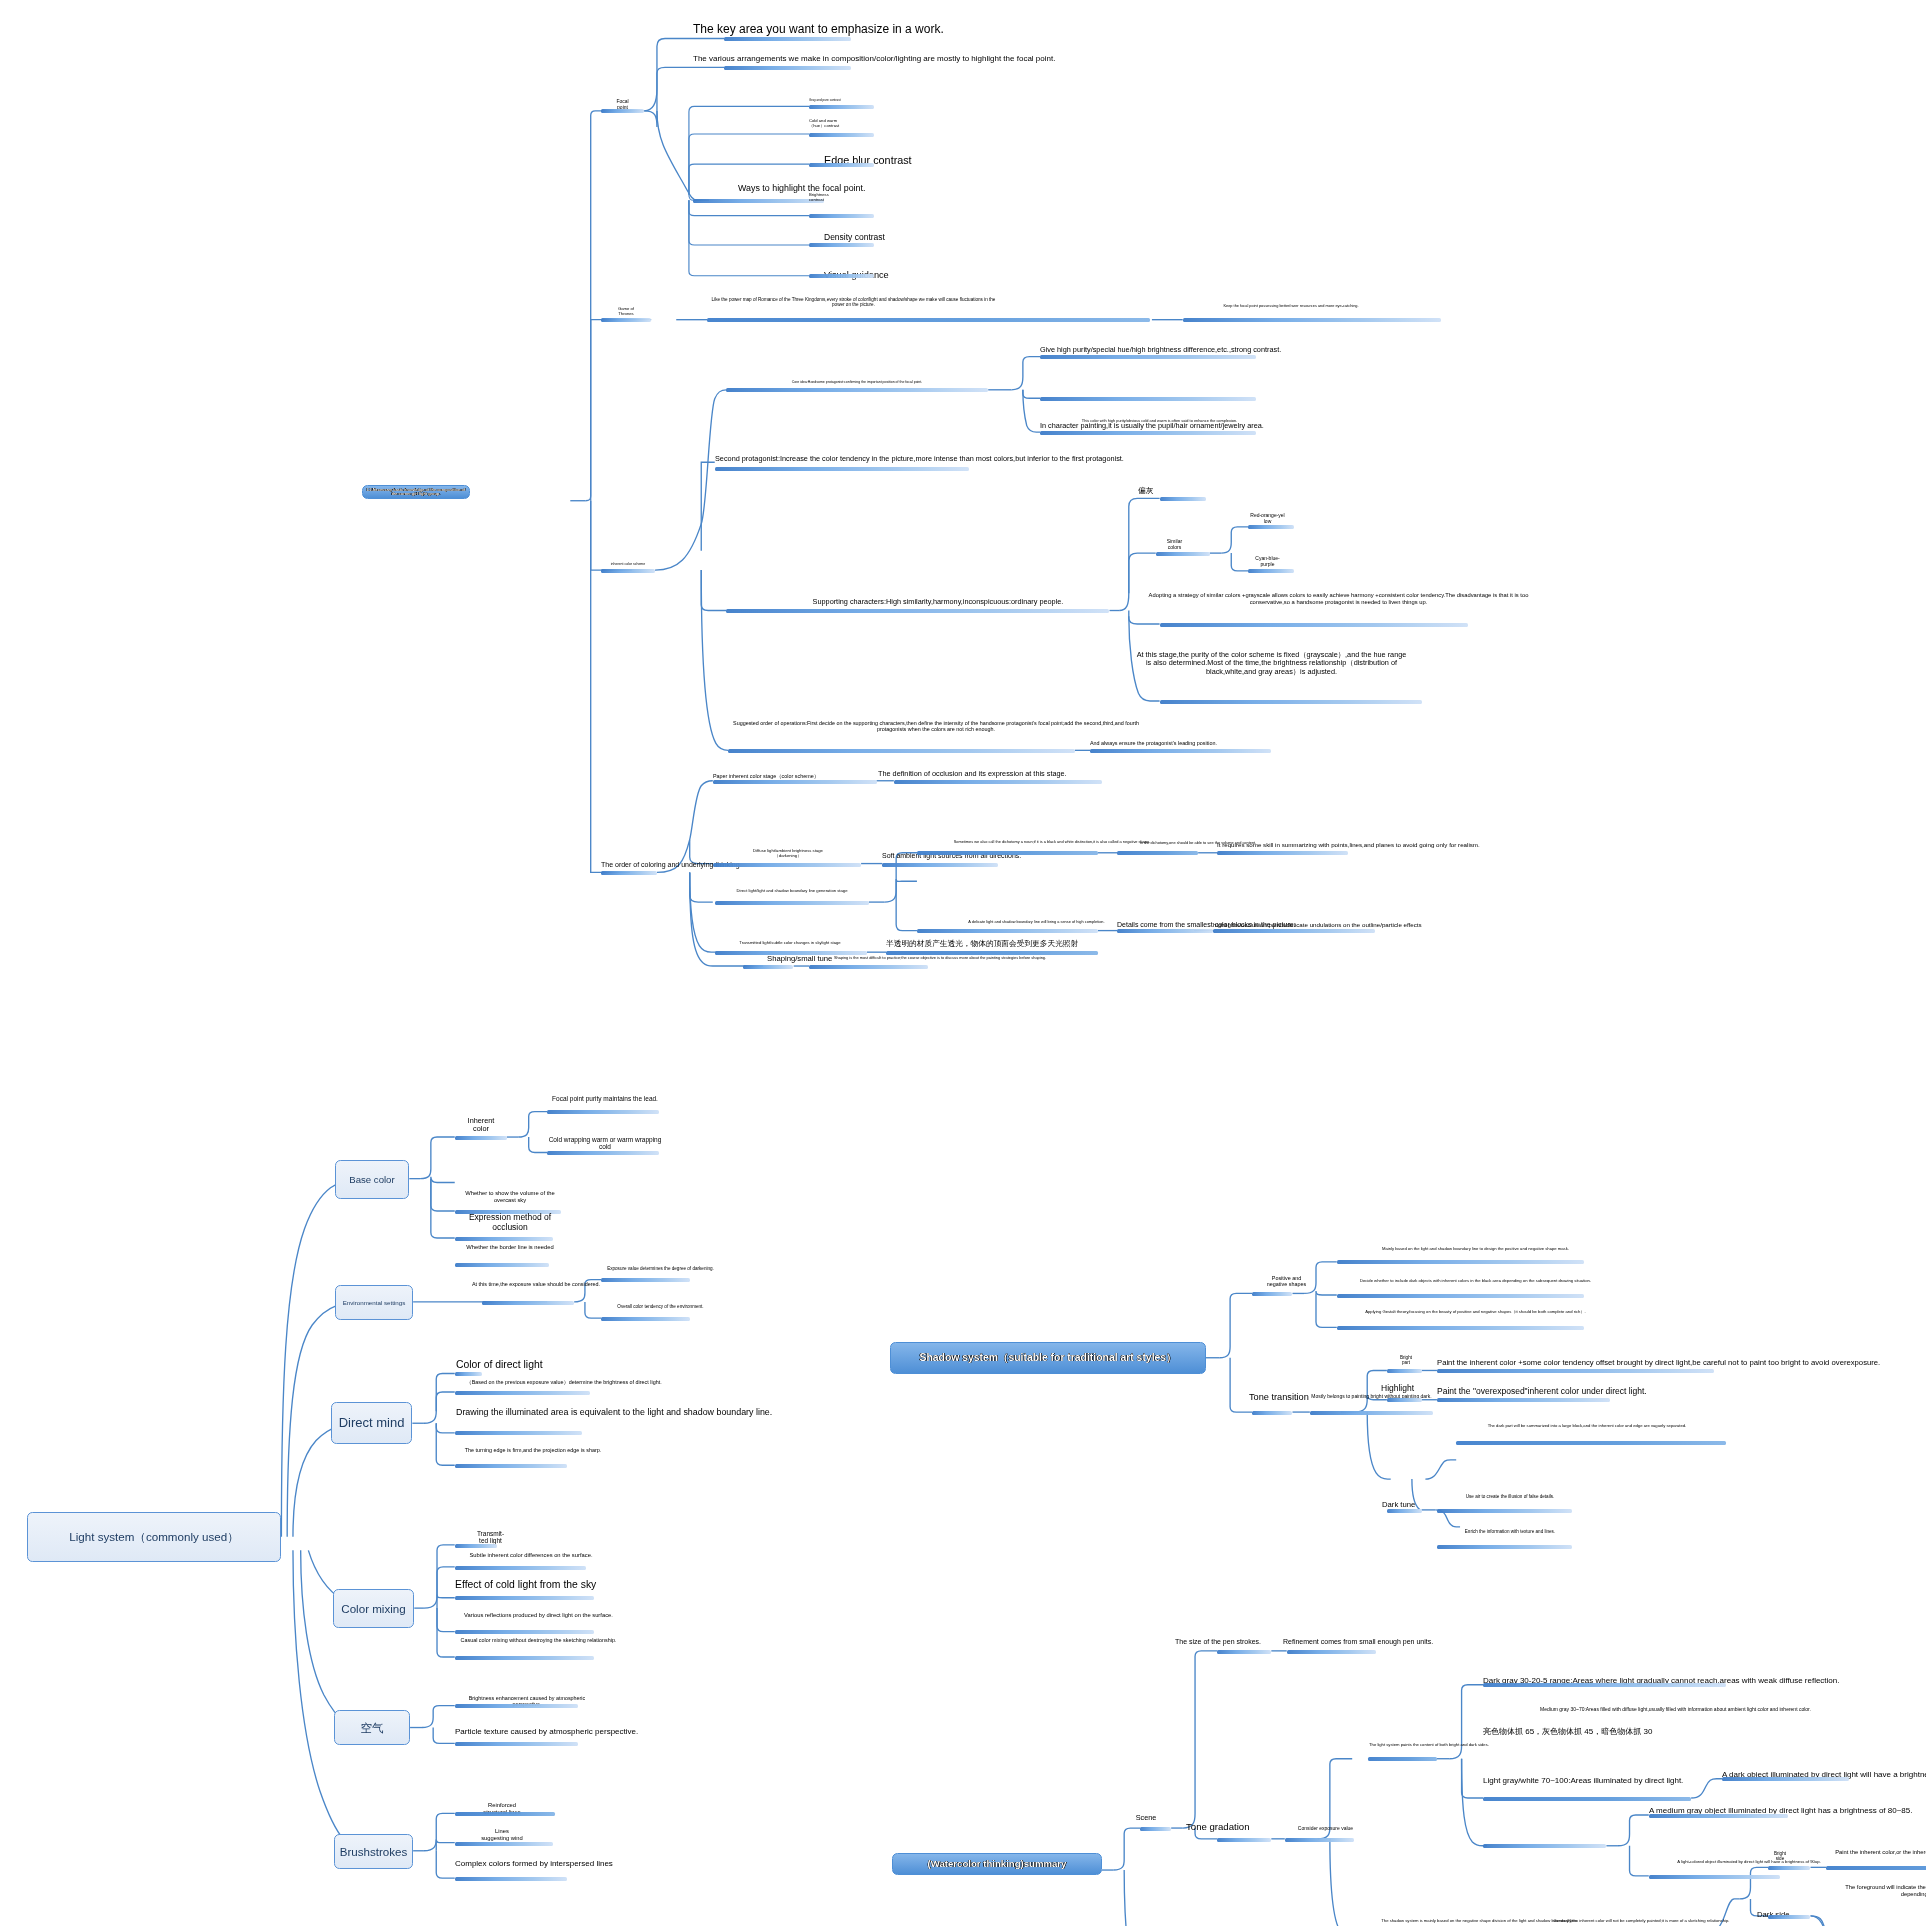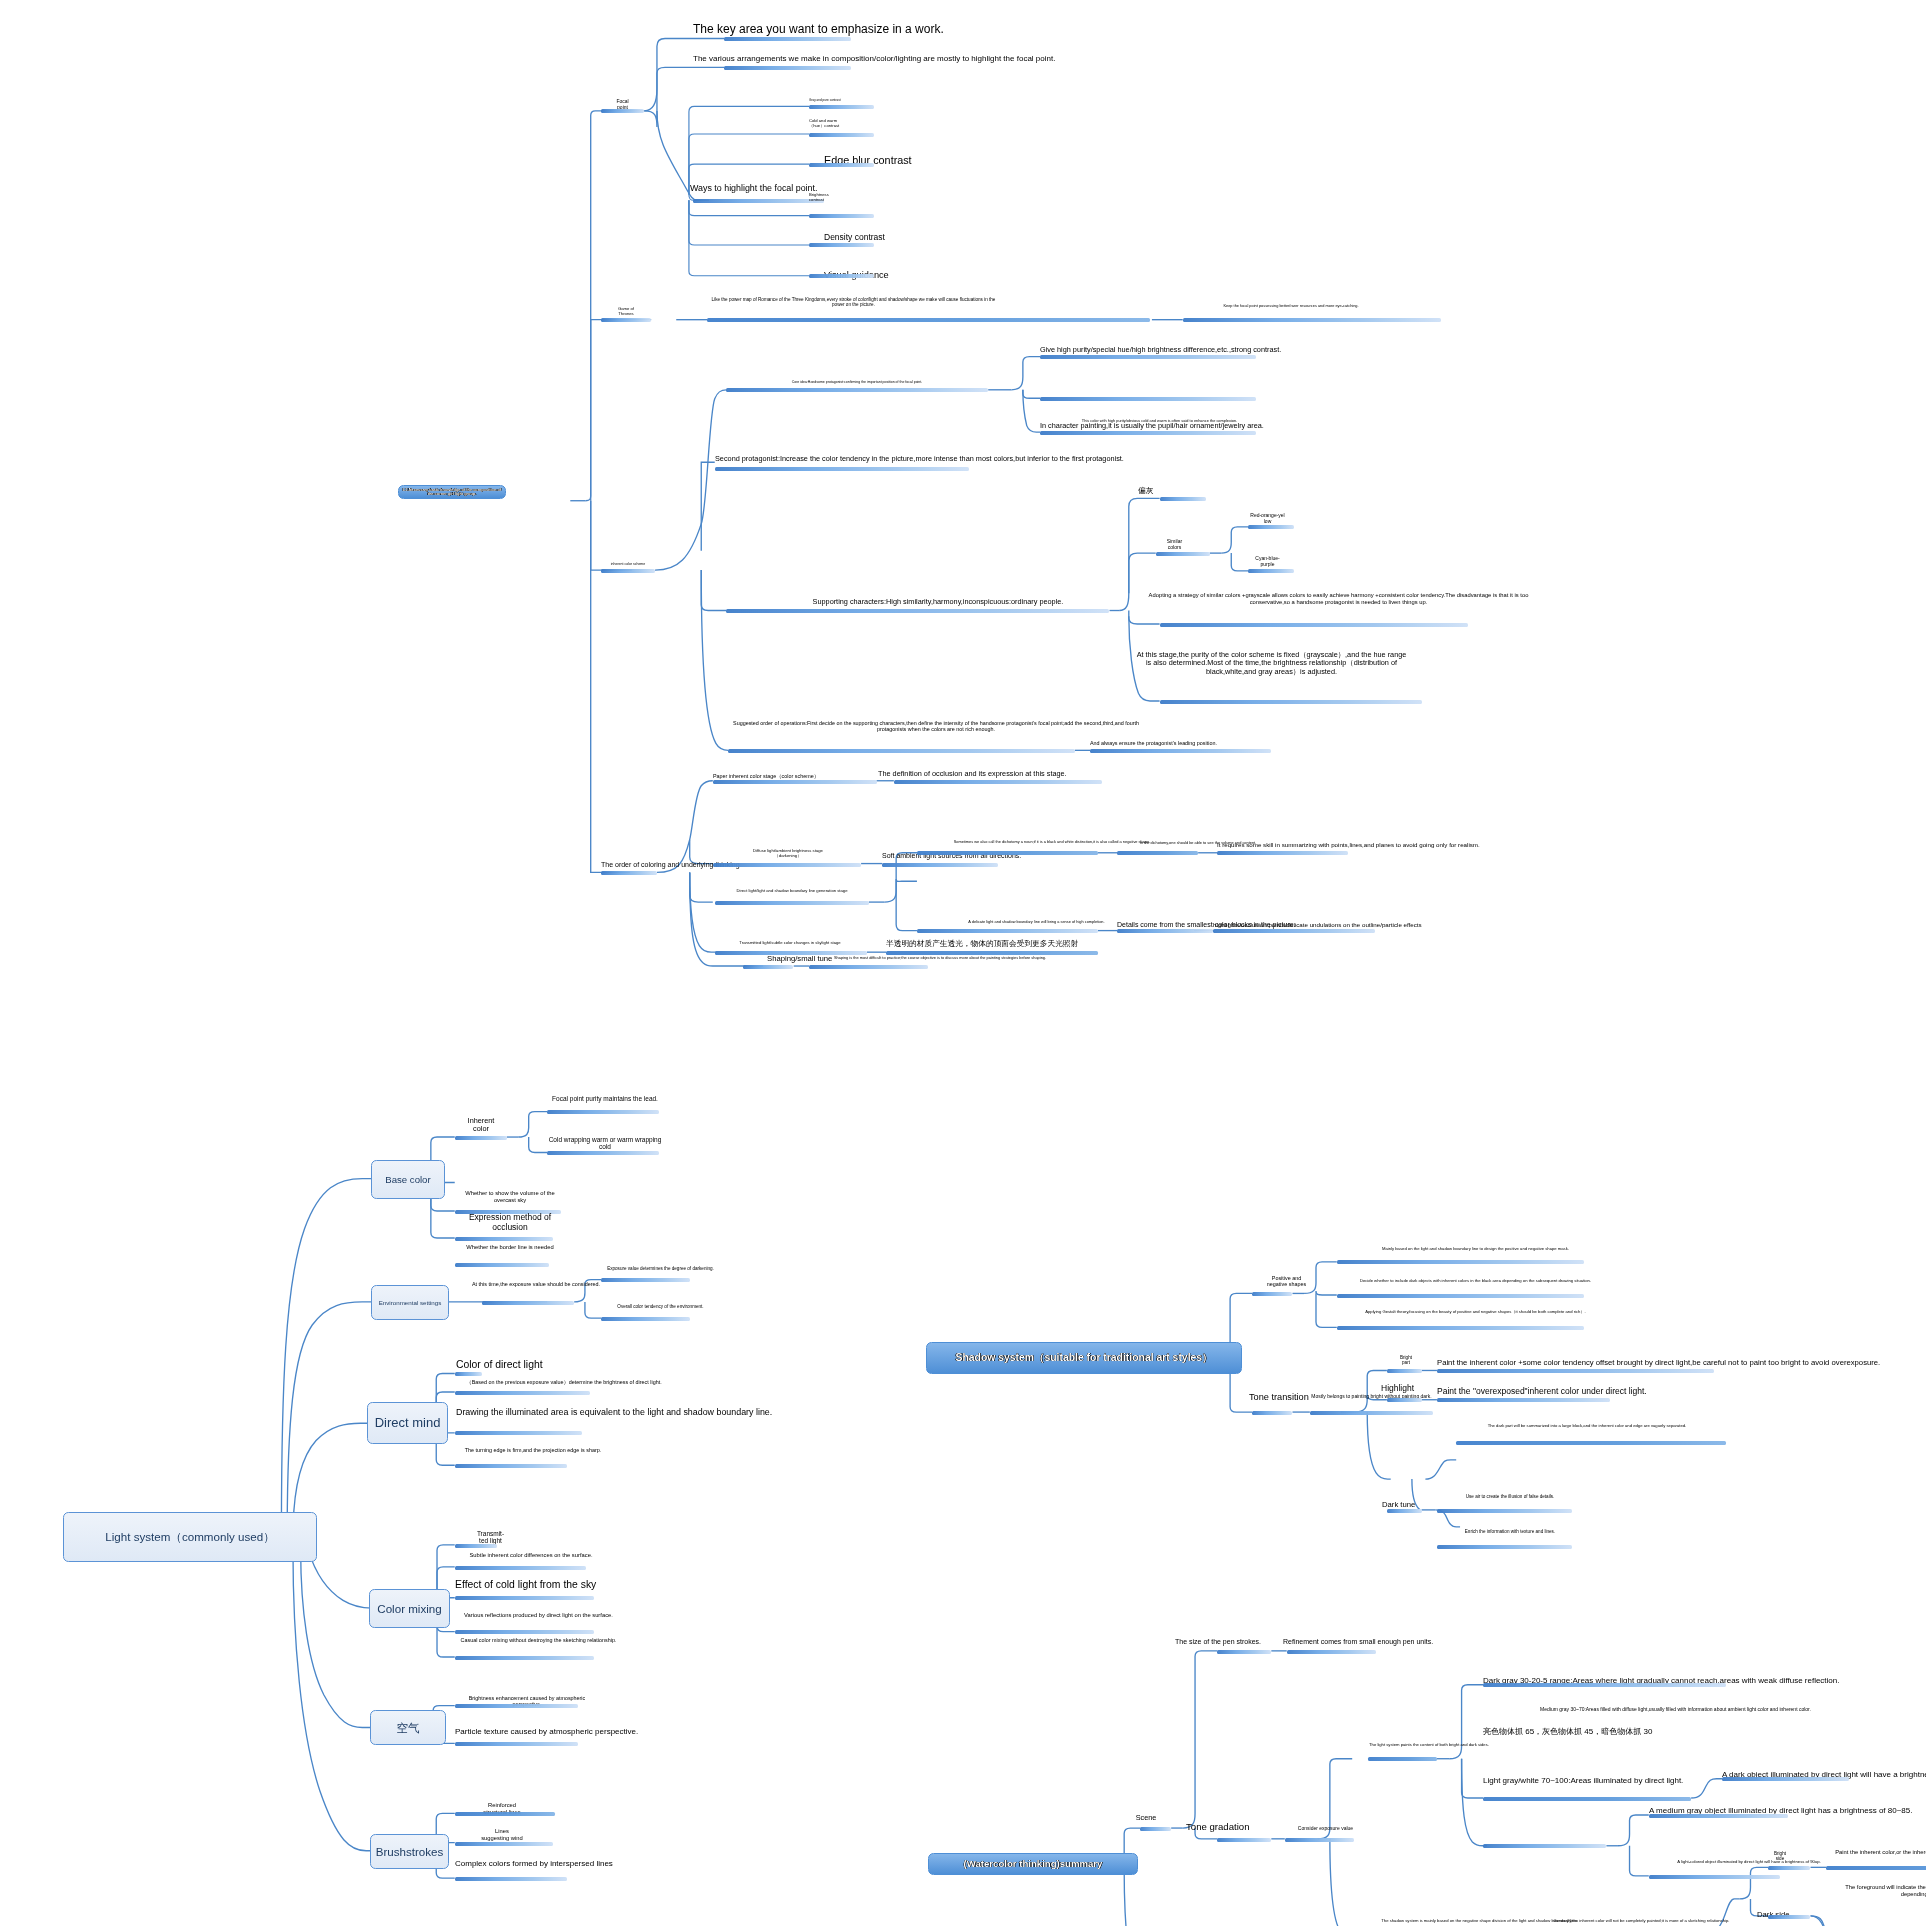--- a/index.html
+++ b/index.html
@@ -8,21 +8,21 @@
   svg.wires{position:absolute;left:0;top:0;width:2377px;height:2105px;pointer-events:none;}
   .lbl{position:absolute;text-align:center;line-height:1.15;color:#000;white-space:pre-line;}
   .bar{position:absolute;height:3.5px;border-radius:1.5px;
        background:linear-gradient(90deg,#3d7cc9 0%,#6fa8e6 35%,#9fc6ef 70%,#cfe1f7 100%);
        opacity:.95;filter:blur(0.2px);}
   .bar.solid{background:linear-gradient(90deg,#3f7fcc 0%,#5d9adc 60%,#86b6e8 100%);filter:none;}
   
   .node{position:absolute;border:1.2px solid #5b93d6;border-radius:5.4px;
         background:linear-gradient(180deg,#eef3fa 0%,#dfe9f6 100%);
         display:flex;align-items:center;justify-content:center;text-align:center;
-        color:#1f3d63;line-height:1.15;box-sizing:border-box;padding:1.5px 3.1px;margin-left:36px;}
+        color:#1f3d63;line-height:1.15;box-sizing:border-box;padding:1.5px 3.1px;}
   .node.blue{background:linear-gradient(180deg,#85b6ea 0%,#4e8fd6 100%);
         border:1.2px solid #4e8fd6;color:#fff;
         text-shadow:-0.4px -0.4px 0 #000,0.4px -0.4px 0 #000,-0.4px 0.4px 0 #000,0.4px 0.4px 0 #000;
         font-weight:bold;}
   
   #logo-card{position:absolute;left:59px;top:715px;width:168px;height:239px;
       border-radius:7.7px;background:linear-gradient(150deg,#5b9be0 0%,#4d8ed6 55%,#2f6fbd 100%);
       box-shadow:0 1.5px 3.9px rgba(0,0,0,.18);}
   #logo-inner{position:absolute;left:10.4px;top:13px;width:148px;height:181px;background:#fff;}
   #logo-caption{position:absolute;left:0;right:0;bottom:10px;text-align:center;
@@ -226,21 +226,21 @@
   <div class="lbl" style="left:601px;top:99px;width:43px;font-size:5px;">Focal
 point</div>
   <div class="bar" style="left:601px;top:109px;width:43px;"></div>
 
   <div class="lbl" style="left:693px;top:23px;width:347px;font-size:12px;text-align:left;">The key area you want to emphasize in a work.</div>
   <div class="bar" style="left:724px;top:37px;width:127px;"></div>
 
   <div class="lbl" style="left:693px;top:54px;width:539px;font-size:8px;text-align:left;">The various arrangements we make in composition/color/lighting are mostly to highlight the focal point.</div>
   <div class="bar" style="left:724px;top:66px;width:127px;"></div>
 
-  <div class="lbl" style="left:690px;top:183px;width:154px;font-size:8.9px;text-align:left;">Ways to highlight the focal point.</div>
+  <div class="lbl" style="left:690px;top:183px;width:154px;font-size:8.9px;text-align:left;padding-left:48px;">Ways to highlight the focal point.</div>
   <div class="bar" style="left:693px;top:199px;width:131px;"></div>
 
   <div class="lbl" style="left:809px;top:99px;width:92px;font-size:3.1px;text-align:left;">Gray and pure contrast</div>
   <div class="bar" style="left:809px;top:105px;width:65px;"></div>
 
   <div class="lbl" style="left:809px;top:119px;width:92px;font-size:4.2px;text-align:left;">Cold and warm
 （hue）contrast</div>
   <div class="bar" style="left:809px;top:133px;width:65px;"></div>
 
   <div class="lbl" style="left:824px;top:154px;width:169px;font-size:10.8px;text-align:left;">Edge blur contrast</div>

